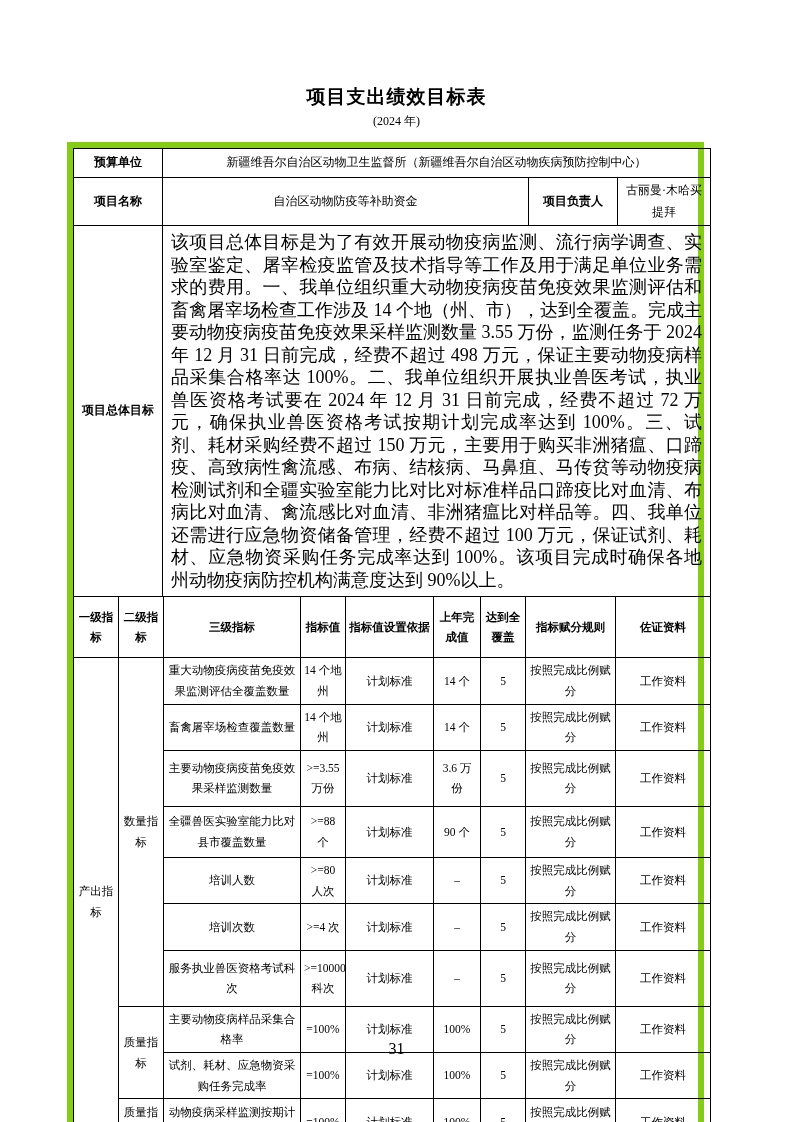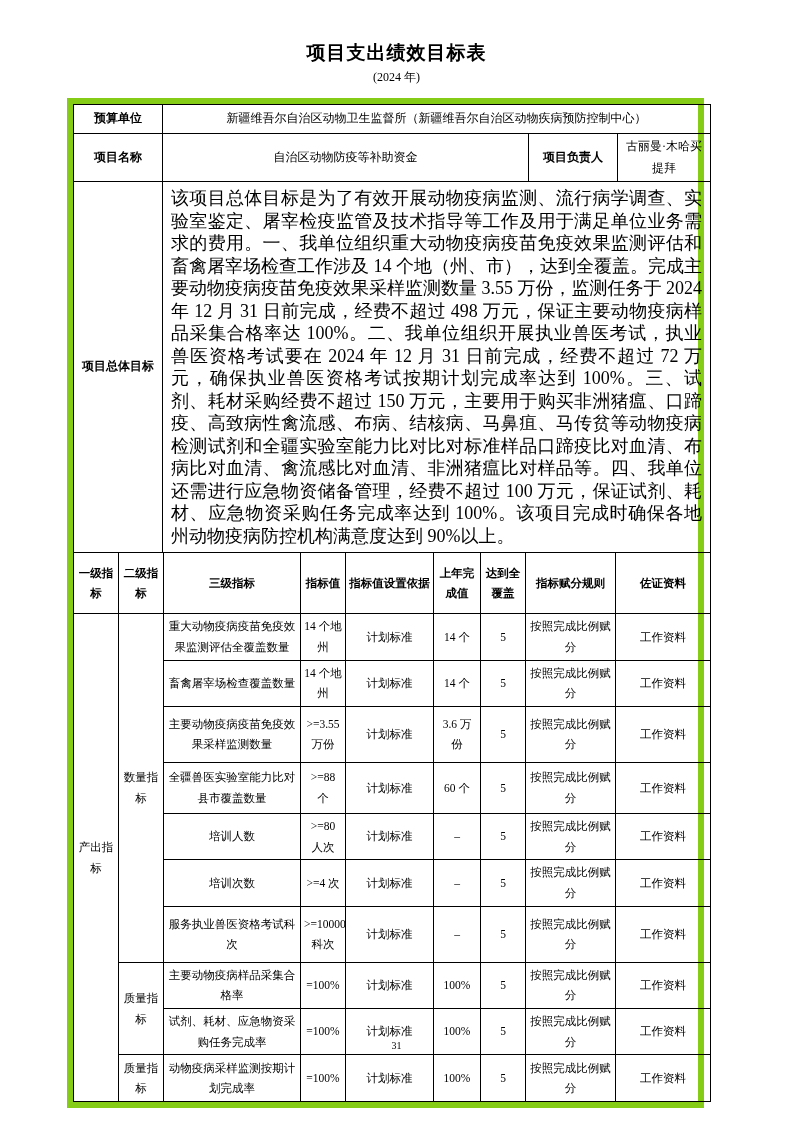--- a/index.html
+++ b/index.html
@@ -4,21 +4,21 @@
 <style>
   * { margin: 0; padding: 0; box-sizing: border-box; }
   html, body { background: #ffffff; }
   body {
     width: 793px; height: 1122px;
     font-family: "Liberation Serif", serif;
     color: #000;
     position: relative;
   }
   .doc-title {
-    padding-top: 40px;
+    padding-top: 84px;
     text-align: center;
     font-size: 19px;
     font-weight: bold;
     letter-spacing: 1px;
   }
   .doc-subtitle {
     text-align: center;
     font-size: 12px;
     margin-top: 3px;
   }
@@ -48,21 +48,21 @@
     padding: 5px 8px;
     font-size: 18px;
     line-height: 22.5px;
   }
   .ind-table td { font-size: 11.5px; line-height: 1.8; }
   .footer-page {
     position: absolute;
     left: 0; right: 0;
     top: 1040px;
     text-align: center;
-    font-size: 10px;
+    font-size: 16px;
   }
 </style>
 </head>
 <body>
 
 <div class="doc-title">项目支出绩效目标表</div>
 <div class="doc-subtitle">(2024 年)</div>
 
 <div class="table-wrap">
 
@@ -145,21 +145,21 @@
       <td>计划标准</td>
       <td>3.6 万份</td>
       <td>5</td>
       <td>按照完成比例赋分</td>
       <td>工作资料</td>
     </tr>
     <tr style="height:51px">
       <td>全疆兽医实验室能力比对县市覆盖数量</td>
       <td>&gt;=88 个</td>
       <td>计划标准</td>
-      <td>60 个</td>
+      <td>90 个</td>
       <td>5</td>
       <td>按照完成比例赋分</td>
       <td>工作资料</td>
     </tr>
     <tr style="height:42px">
       <td>培训人数</td>
       <td>&gt;=80 人次</td>
       <td>计划标准</td>
       <td>–</td>
       <td>5</td>

